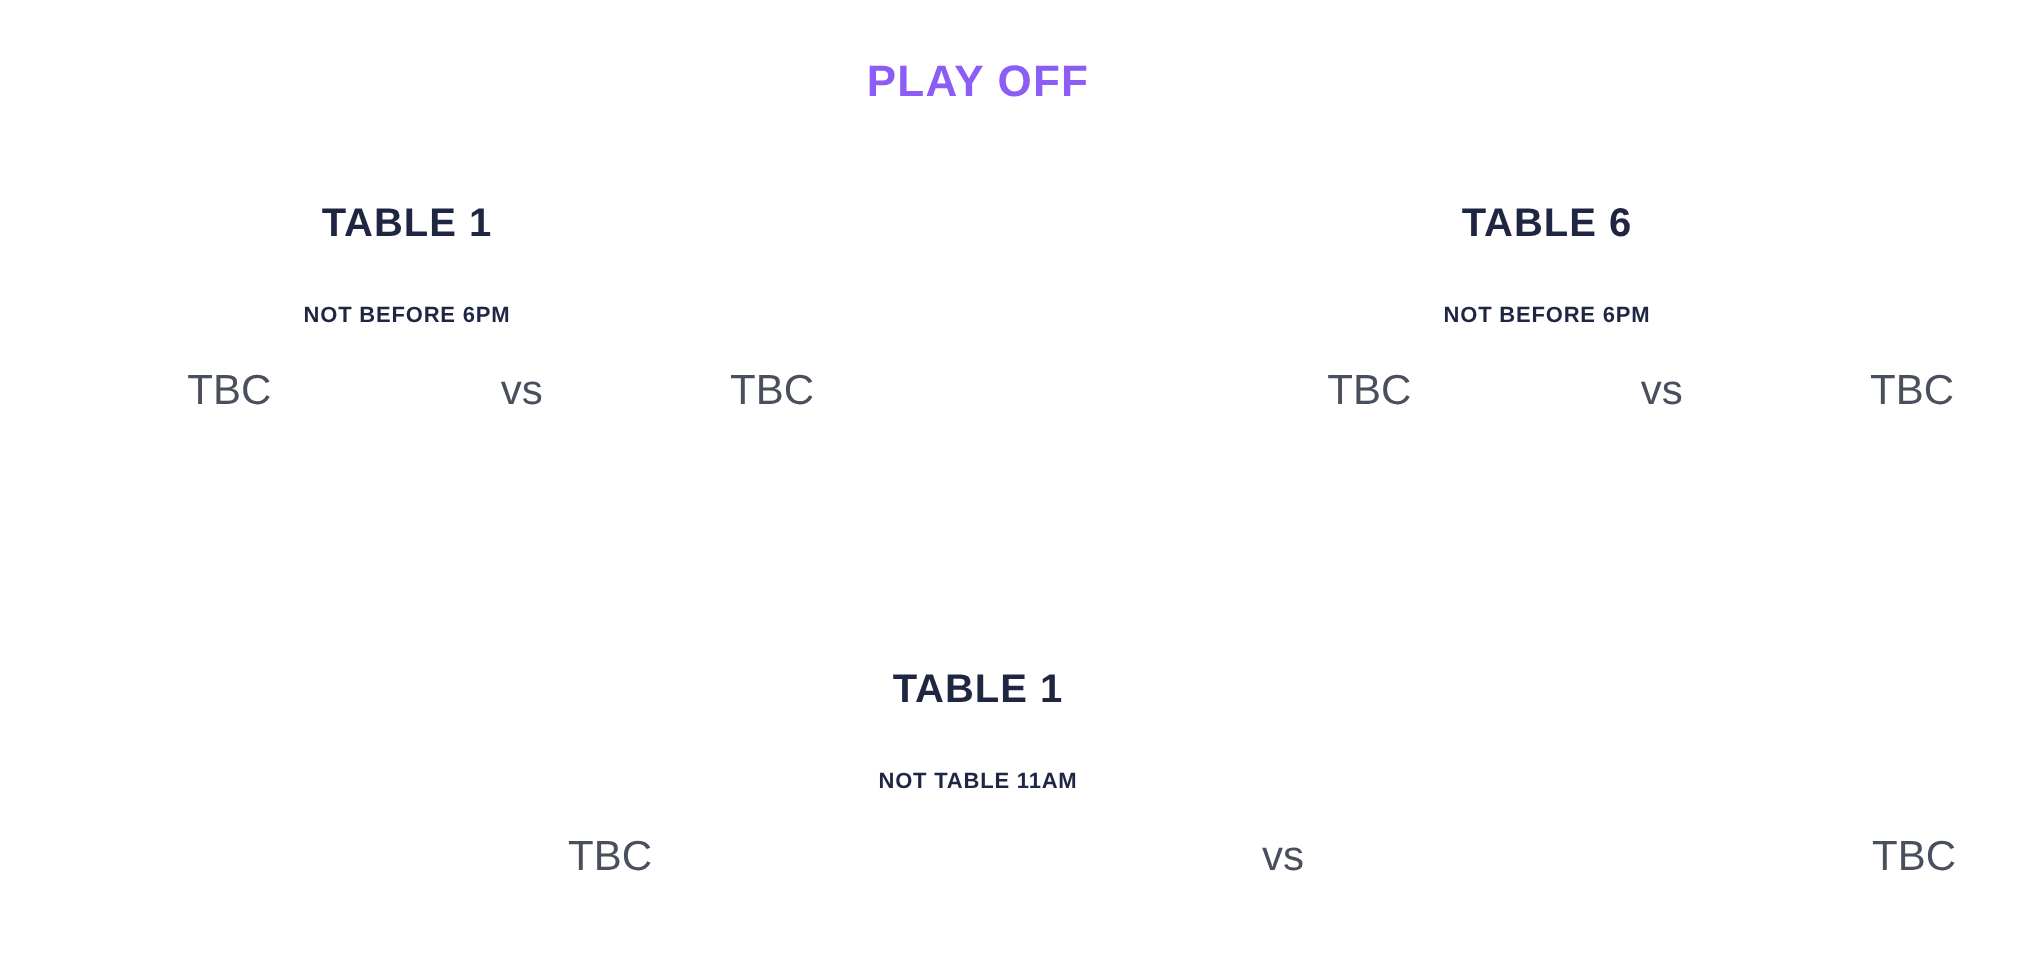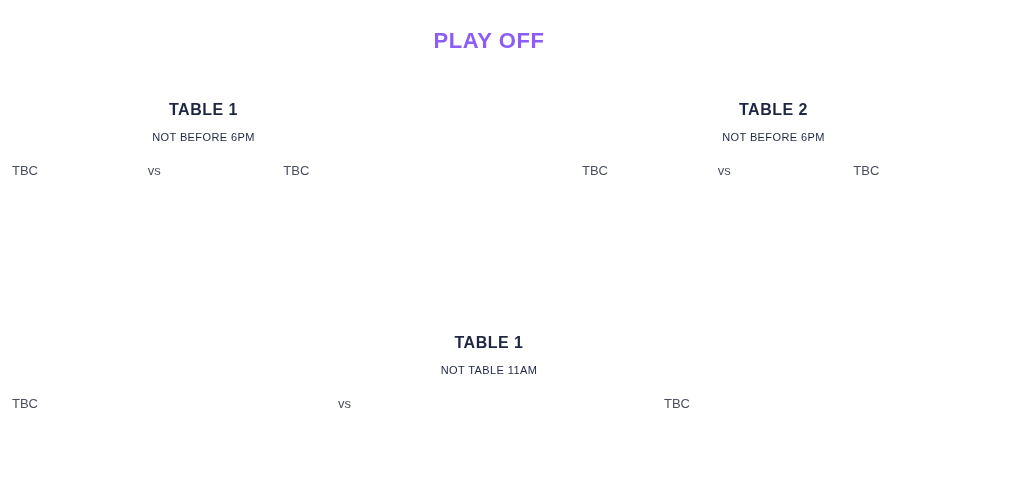--- a/index.html
+++ b/index.html
@@ -35,51 +35,50 @@
   .heading-playoff { top: 28px; }
   .heading-final   { top: 261px; }
 
   
   .match-block {
     position: absolute;
   }
 
   .match-title {
     text-align: center;
-    font-size: 16px;
+    font-size: 20px;
     font-weight: bold;
     letter-spacing: 0.5px;
     color: #1e2642;
     white-space: nowrap;
   }
 
   .match-subtitle {
     text-align: center;
     font-size: 11px;
-    font-weight: normal;
+    font-weight: bold;
     letter-spacing: 0.4px;
     color: #1e2642;
     white-space: nowrap;
-    margin-top: 12px;
+    margin-top: 28px;
   }
 
   .match-row {
     display: flex;
     align-items: center;
     margin-top: 20px;
   }
 
   .team, .vs-label {
     flex: 1 1 0;
-    text-align: left;
-    font-size: 13px;
+    text-align: right;
+    font-size: 21px;
     font-weight: normal;
     color: #4a4f5e;
     white-space: nowrap;
-    padding-left: 12px;
   }
 
   
   .playoff-left {
     top: 101px;
     left: 0px;
     width: 407px;
   }
 
   .playoff-right {
@@ -106,21 +105,21 @@
     <div class="match-title">TABLE 1</div>
     <div class="match-subtitle">NOT BEFORE 6PM</div>
     <div class="match-row">
       <div class="team">TBC</div>
       <div class="vs-label">vs</div>
       <div class="team">TBC</div>
     </div>
   </div>
 
   <div class="match-block playoff-right">
-    <div class="match-title">TABLE 2</div>
+    <div class="match-title">TABLE 6</div>
     <div class="match-subtitle">NOT BEFORE 6PM</div>
     <div class="match-row">
       <div class="team">TBC</div>
       <div class="vs-label">vs</div>
       <div class="team">TBC</div>
     </div>
   </div>
 
 
   <div class="match-block final-block">

